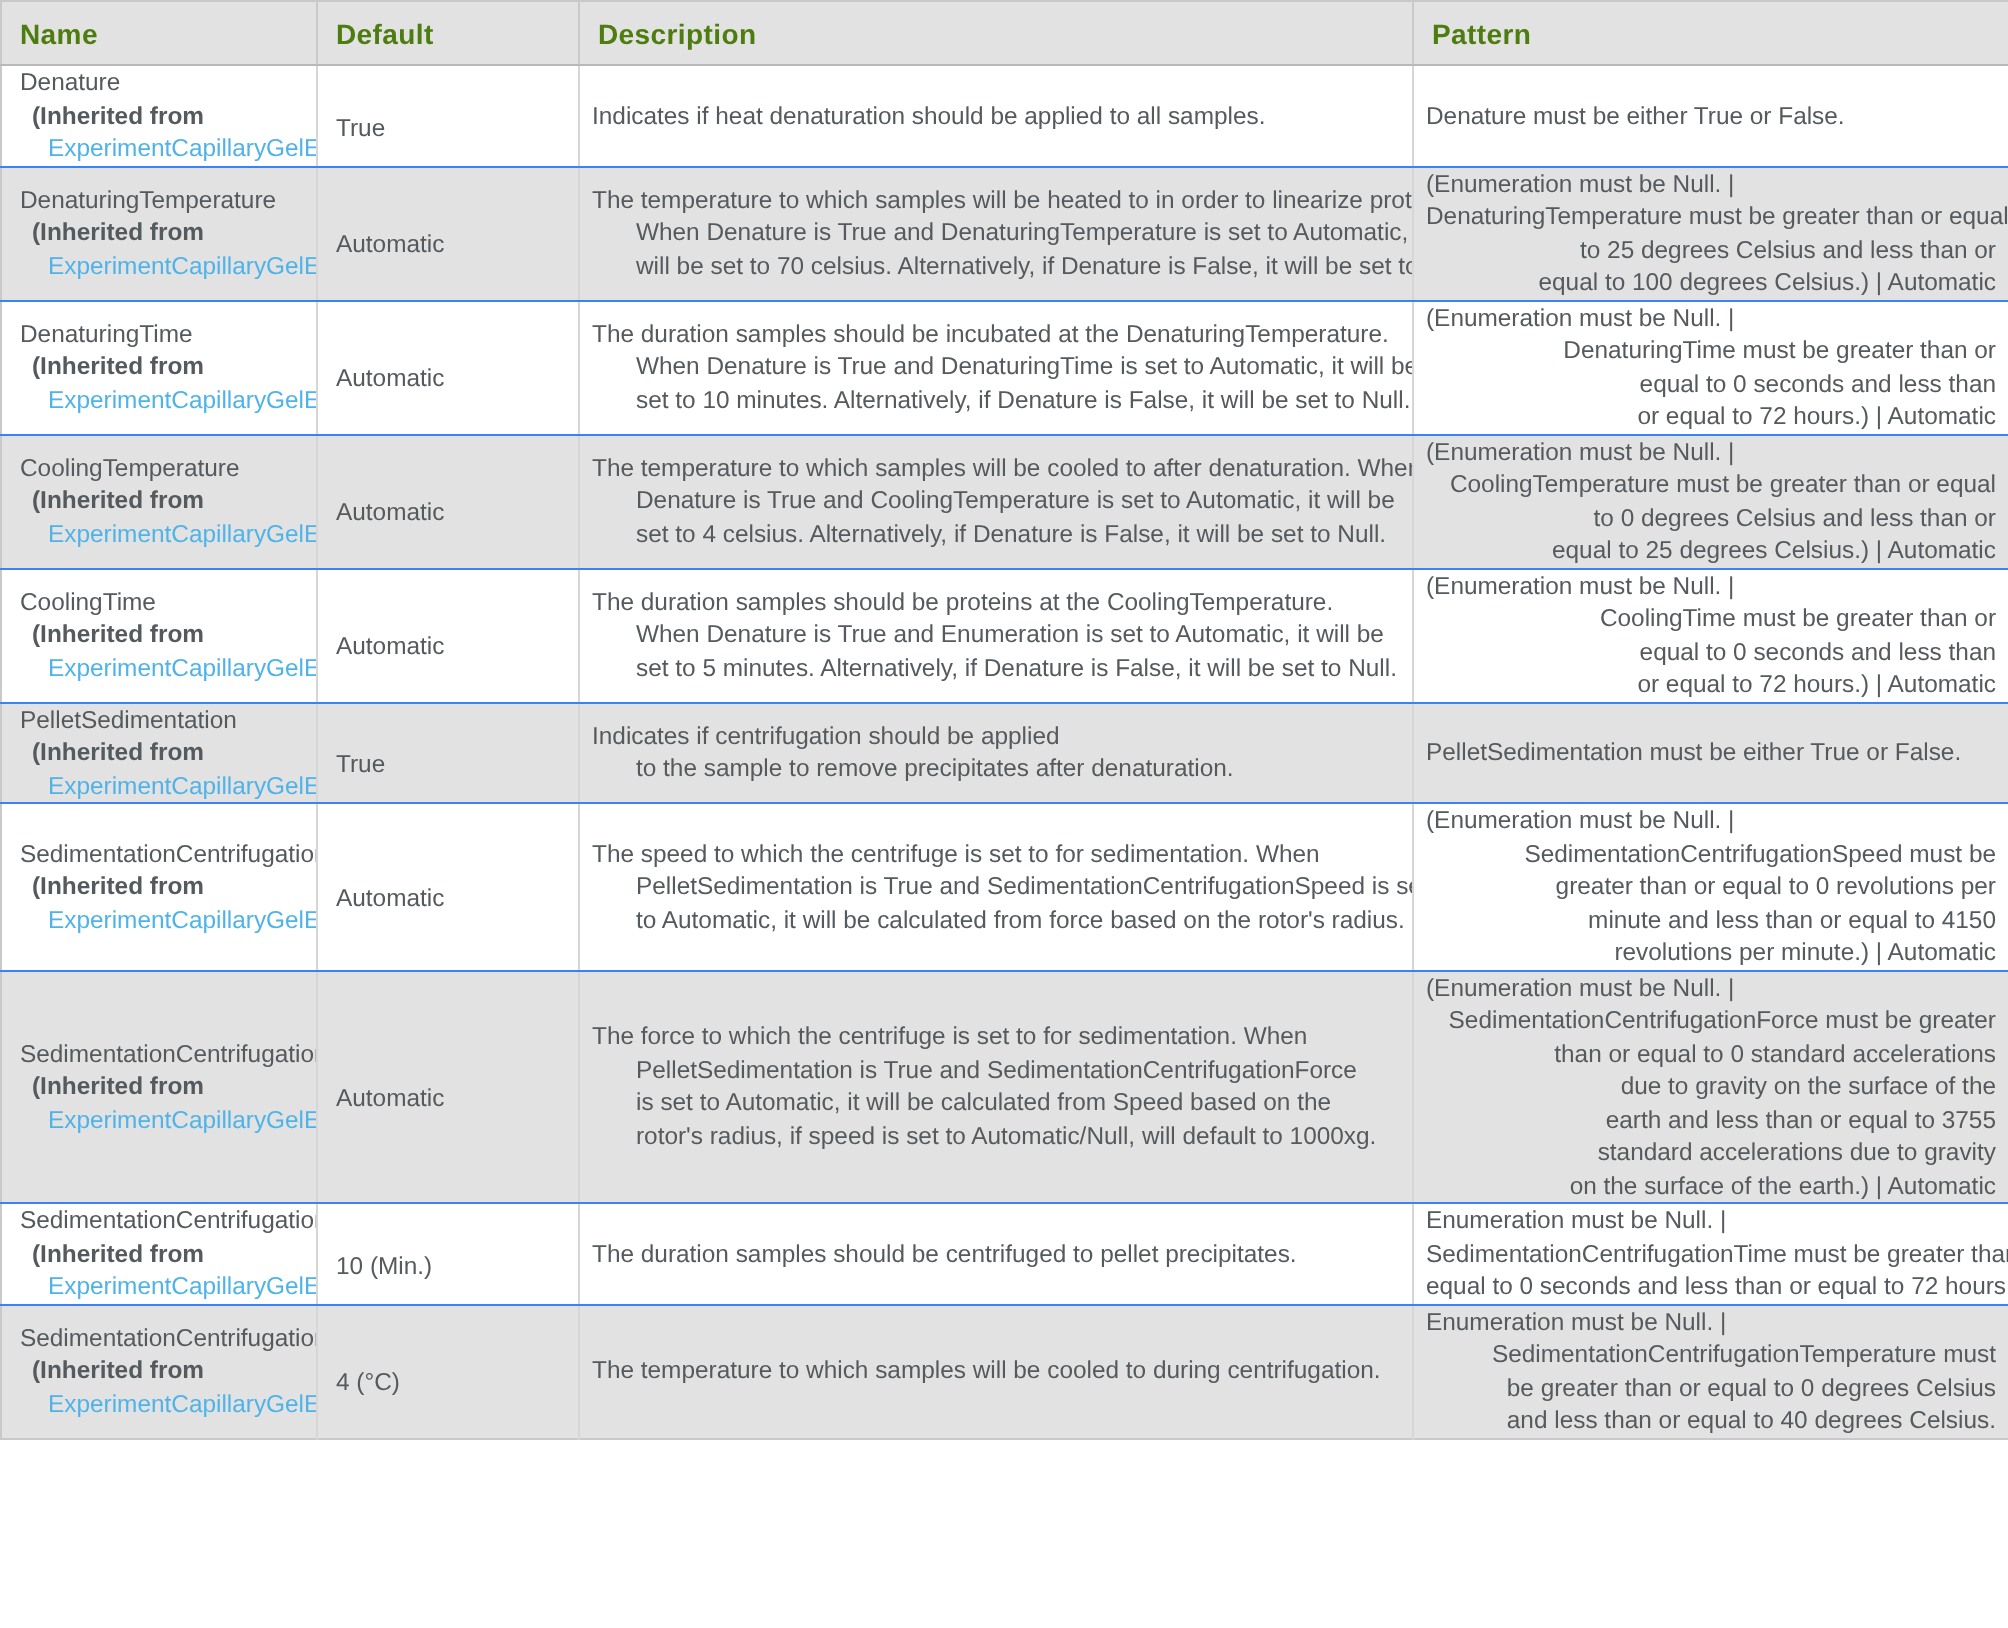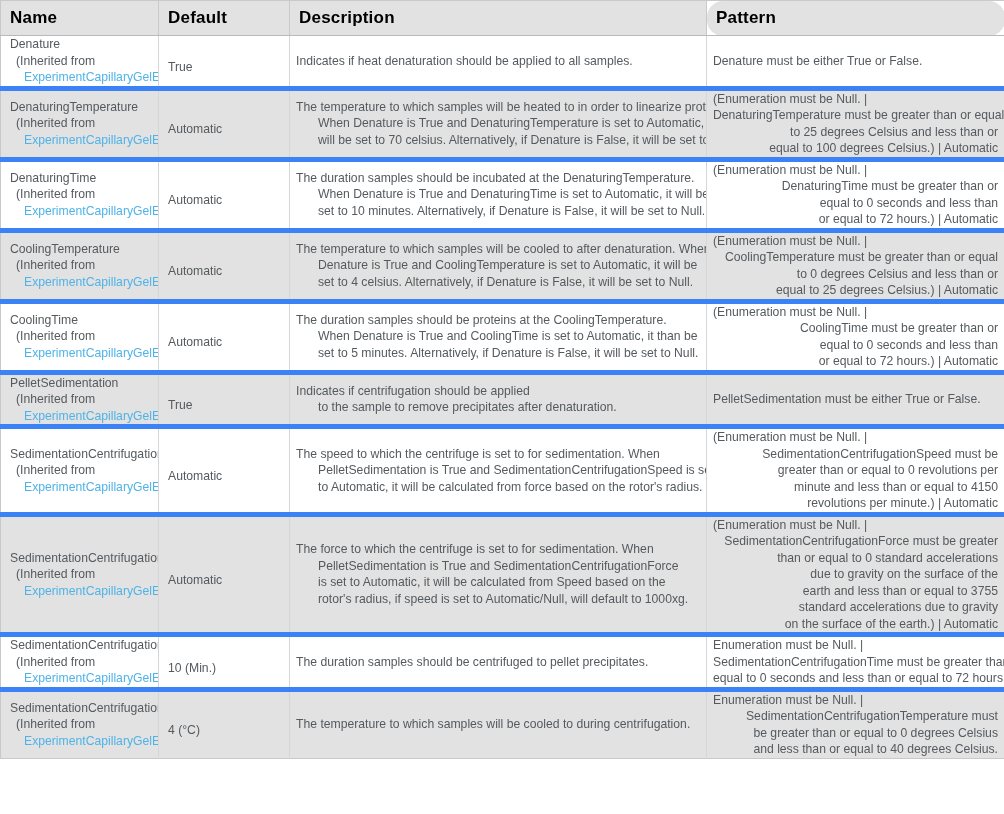--- a/index.html
+++ b/index.html
@@ -25,36 +25,36 @@
 
   col.col-name    { width: 158px; }
   col.col-default { width: 131px; }
   col.col-desc    { width: 417px; }
   col.col-pattern { width: 298px; }
 
   thead th {
     background: #e2e2e2;
     border-right: 1px solid #c9c9c9;
     border-bottom: 1px solid #b9b9b9;
-    font-size: 17px;
+    font-size: 14px;
     font-weight: bold;
-    color: #000000;
+    color: #4d7c0f;
     text-align: left;
     padding: 7px 0 7px 9px;
     letter-spacing: .2px;
     height: 17px;
     vertical-align: middle;
     white-space: nowrap;
     overflow: hidden;
   }
-  thead th:last-child { border-right: none; border-radius: 16px; }
+  thead th:last-child { border-right: none; }
 
   tbody td {
     border-right: 1px solid #d6d6d6;
-    border-bottom: 5px solid #3b82f6;
+    border-bottom: 1px solid #3b82f6;
     vertical-align: middle;
     font-size: 12.2px;
     line-height: 16.5px;
     overflow: hidden;
   }
   tbody td:last-child { border-right: none; margin-top: 24px; }
   tbody tr:last-child td { border-bottom: none; }
 
   tbody tr.odd  td { background: #ffffff; }
   tbody tr.even td { background: #e2e2e2; }
@@ -67,20 +67,21 @@
     vertical-align: middle;
   }
   .name-main {
     display: block;
     white-space: nowrap;
   }
   .name-inherit {
     display: block;
     padding-left: 6px;
     white-space: nowrap;
+    font-weight: bold;
   }
   .name-link {
     display: block;
     padding-left: 14px;
     color: #4fb3e8;
     white-space: nowrap;
     text-decoration: none;
     cursor: pointer;
   }
 
@@ -206,21 +207,21 @@
       </tr>
       <tr class="odd">
         <td class="c-name">
           <span class="name-main">CoolingTime</span>
           <span class="name-inherit">(Inherited from</span>
           <a class="name-link">ExperimentCapillaryGelElectrophoresisSDS</a>
         </td>
         <td class="c-default">Automatic</td>
         <td class="c-desc">
           <span class="desc-line">The duration samples should be proteins at the CoolingTemperature.</span>
-          <span class="desc-line ind">When Denature is True and CoolingTime is set to Automatic, it than be</span>
+          <span class="desc-line ind">When Denature is True and Enumeration is set to Automatic, it will be</span>
           <span class="desc-line ind">set to 5 minutes. Alternatively, if Denature is False, it will be set to Null.</span>
         </td>
         <td class="c-pattern">
           <span class="pat-line first">(Enumeration must be Null.  |</span>
           <span class="pat-line">CoolingTime must be greater than or</span>
           <span class="pat-line">equal to 0 seconds and less than</span>
           <span class="pat-line">or equal to 72 hours.) | Automatic</span>
         </td>
       </tr>
       <tr class="even">

